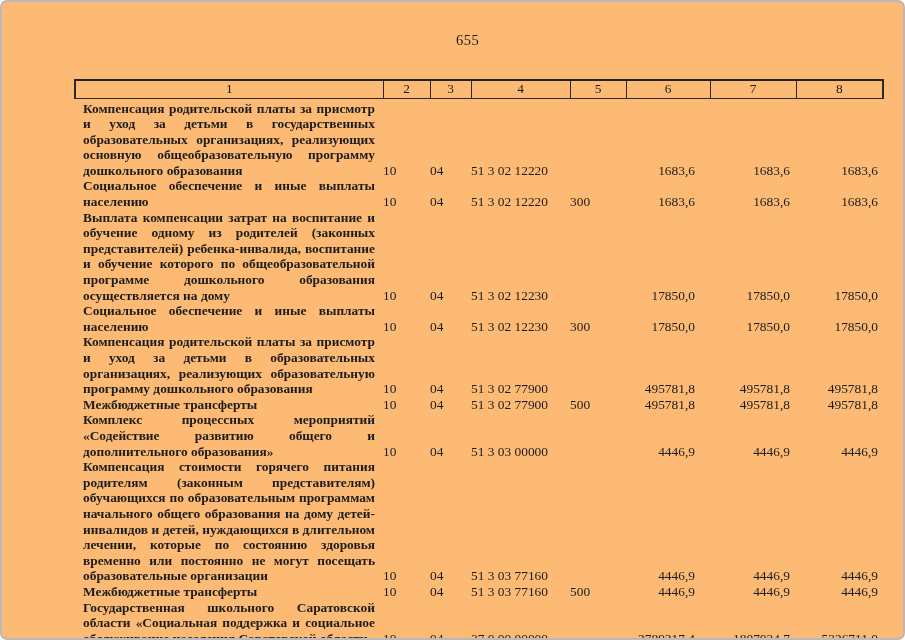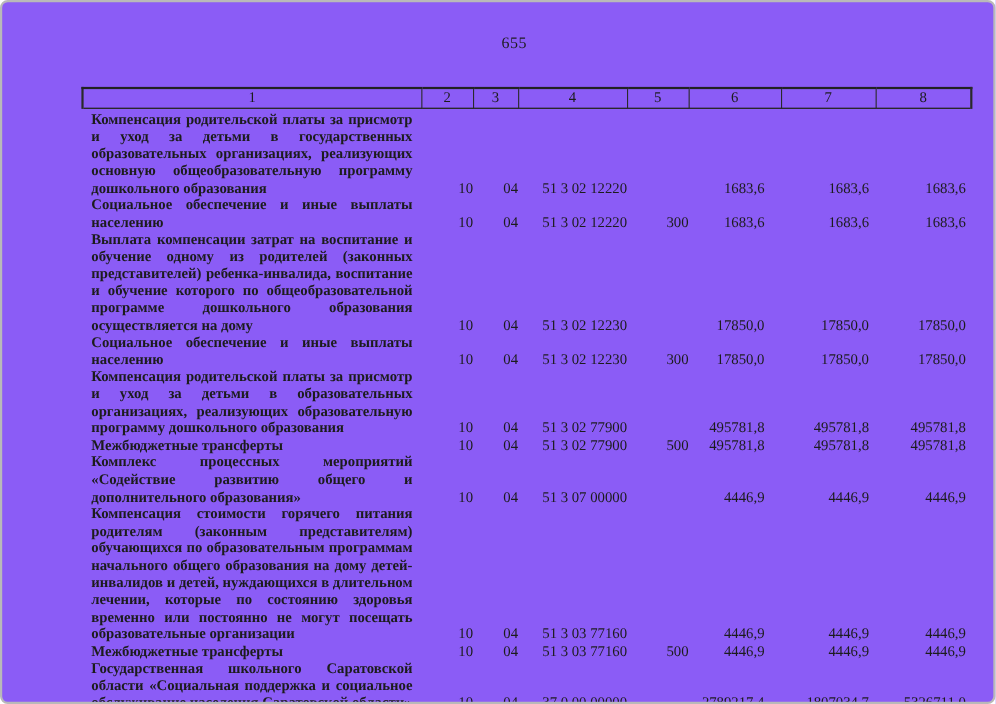--- a/index.html
+++ b/index.html
@@ -8,21 +8,21 @@
     background: #ffffff;
     font-family: "Liberation Serif", serif;
     color: #1c1c1c;
   }
   .frame {
     position: absolute;
     left: 0; top: 0;
     width: 905px; height: 640px;
     border: 2px solid #b9b9b9;
     border-radius: 7px;
-    background: #8b5cf6;
+    background: #fdba74;
     overflow: hidden;
   }
   .page-number {
     position: absolute;
     top: 30px; left: 30px; right: 0;
     text-align: center;
     font-size: 14.5px;
     letter-spacing: 0.5px;
   }
   .content {
@@ -56,21 +56,21 @@
   }
   table.budget-table tbody tr:first-child td { padding-top: 2px; }
   td.c1 {
     text-align: justify;
     text-align-last: left;
     padding-left: 8px !important;
     padding-right: 8px !important;
     vertical-align: top !important;
     font-weight: bold;
   }
-  td.c2, td.c3, td.c4, td.c5 { text-align: right; }
+  td.c2, td.c3, td.c4, td.c5 { text-align: left; }
   td.c6 { text-align: right; padding-right: 15px !important; }
   td.c7 { text-align: right; padding-right: 6px  !important; }
   td.c8 { text-align: right; padding-right: 5px  !important; }
 </style>
 </head>
 <body>
 
 <div class="frame">
   <div class="page-number">655</div>
 
@@ -156,21 +156,21 @@
             <td class="c4">51 3 02 77900</td>
             <td class="c5">500</td>
             <td class="c6">495781,8</td>
             <td class="c7">495781,8</td>
             <td class="c8">495781,8</td>
           </tr>
           <tr>
             <td class="c1">Комплекс процессных мероприятий «Содействие развитию общего и дополнительного образования»</td>
             <td class="c2">10</td>
             <td class="c3">04</td>
-            <td class="c4">51 3 07 00000</td>
+            <td class="c4">51 3 03 00000</td>
             <td class="c5"></td>
             <td class="c6">4446,9</td>
             <td class="c7">4446,9</td>
             <td class="c8">4446,9</td>
           </tr>
           <tr>
             <td class="c1">Компенсация стоимости горячего питания родите­лям (законным представителям) обучающихся по образовательным программам начального общего образования на дому детей-инвалидов и детей, нуж­дающихся в длительном лечении, которые по состо­янию здоровья временно или постоянно не могут посещать образовательные организации</td>
             <td class="c2">10</td>
             <td class="c3">04</td>
             <td class="c4">51 3 03 77160</td>

